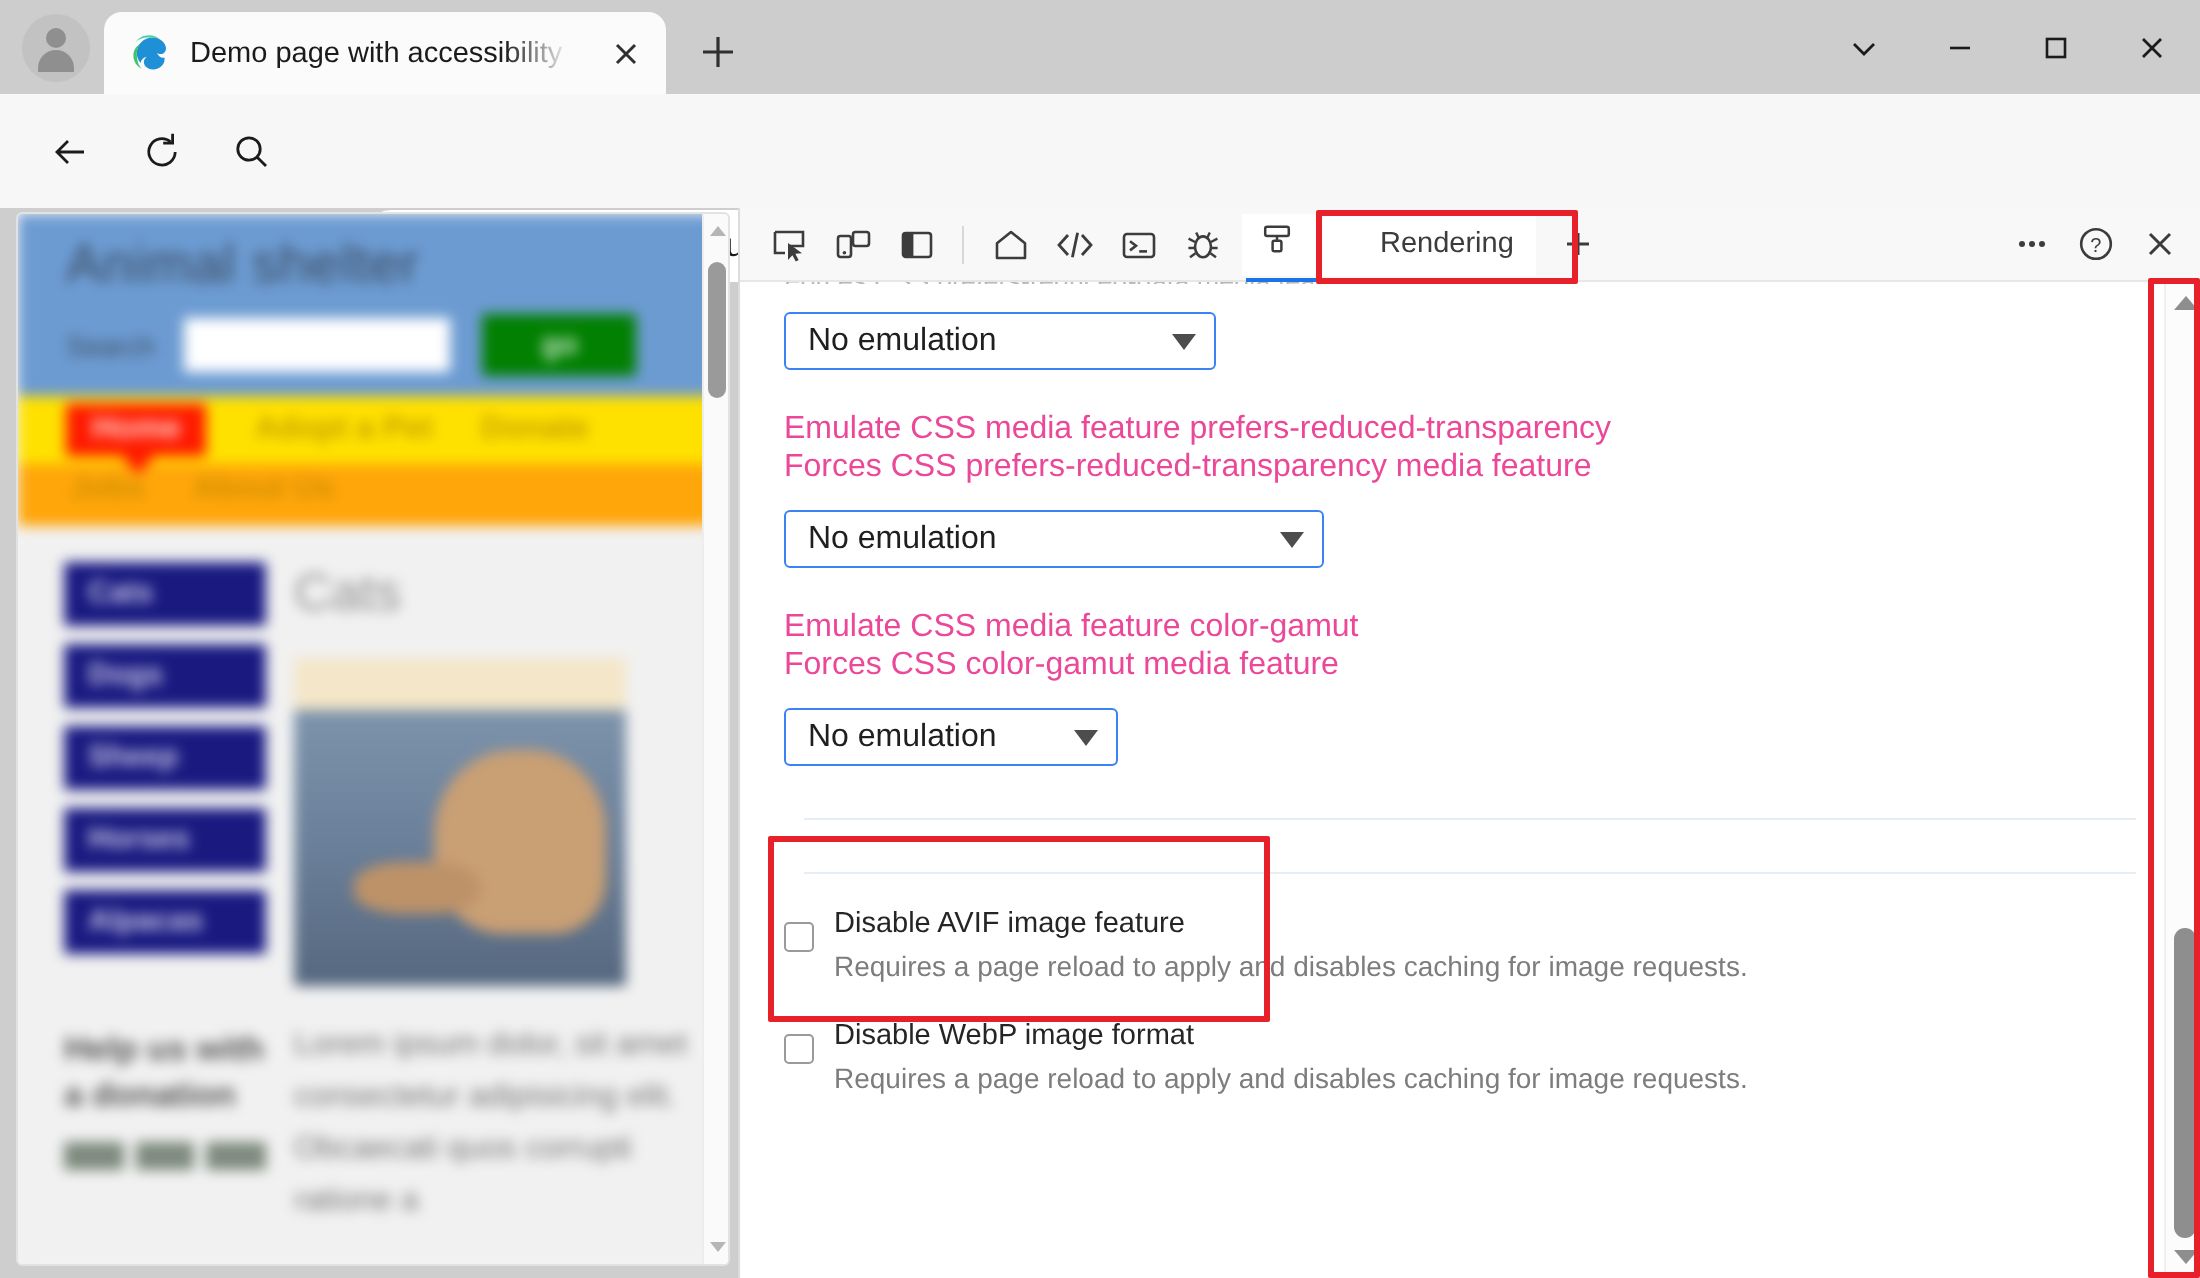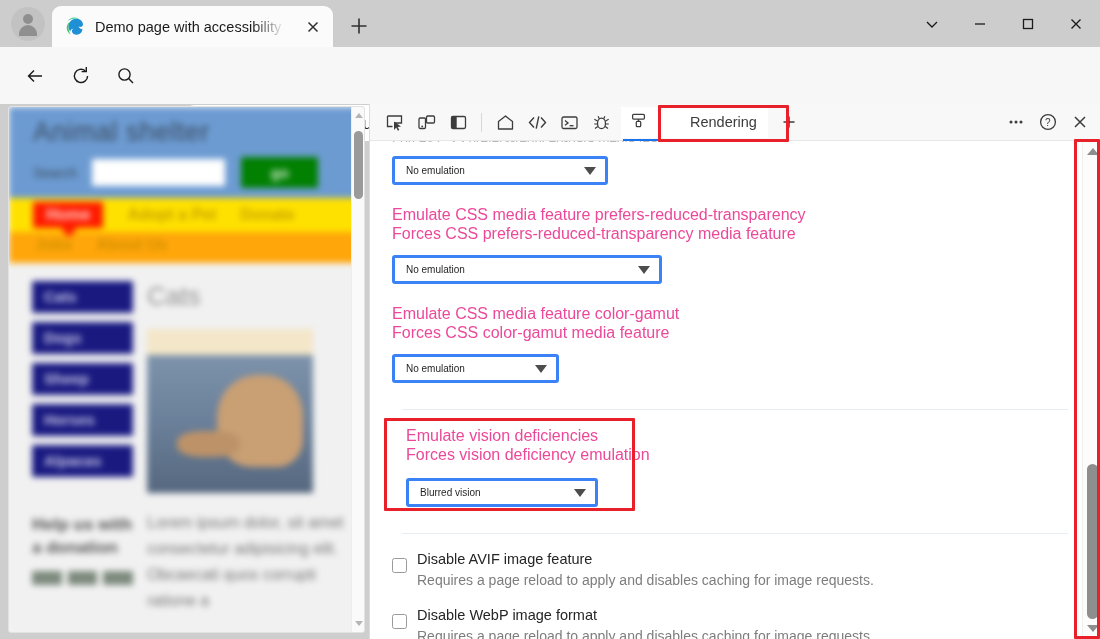--- a/index.html
+++ b/index.html
@@ -156,22 +156,22 @@
   .dt-plus { width: 30px; height: 30px; display: flex; align-items: center; justify-content: center; margin-left: 6px; }
   .dt-right { position: absolute; right: 4px; top: 3px; display: flex; }
   .dt-rbtn { width: 32px; height: 30px; display: flex; align-items: center; justify-content: center; }
 
   .dt-body { position: relative; height: 498px; overflow: hidden; background: #fff; }
   .dt-scrollpad { position: absolute; left: 0; top: 0; right: 22px; bottom: 0; padding-left: 22px; }
 
   .clip-line { font-size: 13.5px; color: #b8b8b8; margin-top: -8px; height: 9px; overflow: hidden; }
   .select {
     display: inline-flex; align-items: center; justify-content: space-between;
-    height: 29px; border: 3px solid #3b82f6; border-radius: 3px;
-    background: #fff; padding: 0 9px 0 11px; font-size: 10px; color: #1f1f1f;
+    height: 29px; border: 1px solid #3b82f6; border-radius: 3px;
+    background: #fff; padding: 0 9px 0 11px; font-size: 16px; color: #1f1f1f;
   }
   .select .caret {
     width: 0; height: 0; margin-left: 22px;
     border-left: 6.5px solid transparent; border-right: 6.5px solid transparent;
     border-top: 8px solid #4d4d4d;
   }
   .setting { margin-top: 20px; }
   .setting .lbl { font-size: 16px; color: #ec4899; line-height: 19px; }
   .hr { height: 1px; background: #e8eef5; margin: 18px 0 0 10px; margin-right: 10px; }
 
@@ -484,28 +484,20 @@
           <div class="lbl">Emulate CSS media feature color-gamut</div>
           <div class="lbl">Forces CSS color-gamut media feature</div>
           <div class="select" style="width:167px; margin-top:12px">
             <span>No emulation</span>
             <span class="caret"></span>
           </div>
         </div>
 
         <div class="hr" style="margin-top:26px"></div>
 
-        <div class="setting" style="margin-top:16px; padding-left:14px">
-          <div class="lbl">Emulate vision deficiencies</div>
-          <div class="lbl">Forces vision deficiency emulation</div>
-          <div class="select" style="width:192px; margin-top:14px">
-            <span>Blurred vision</span>
-            <span class="caret"></span>
-          </div>
-        </div>
 
         <div class="hr" style="margin-top:26px"></div>
 
         <div class="checkrow">
           <div class="checkbox"></div>
           <div>
             <div class="ck-title">Disable AVIF image feature</div>
             <div class="ck-sub">Requires a page reload to apply and disables caching for image requests.</div>
           </div>
         </div>

